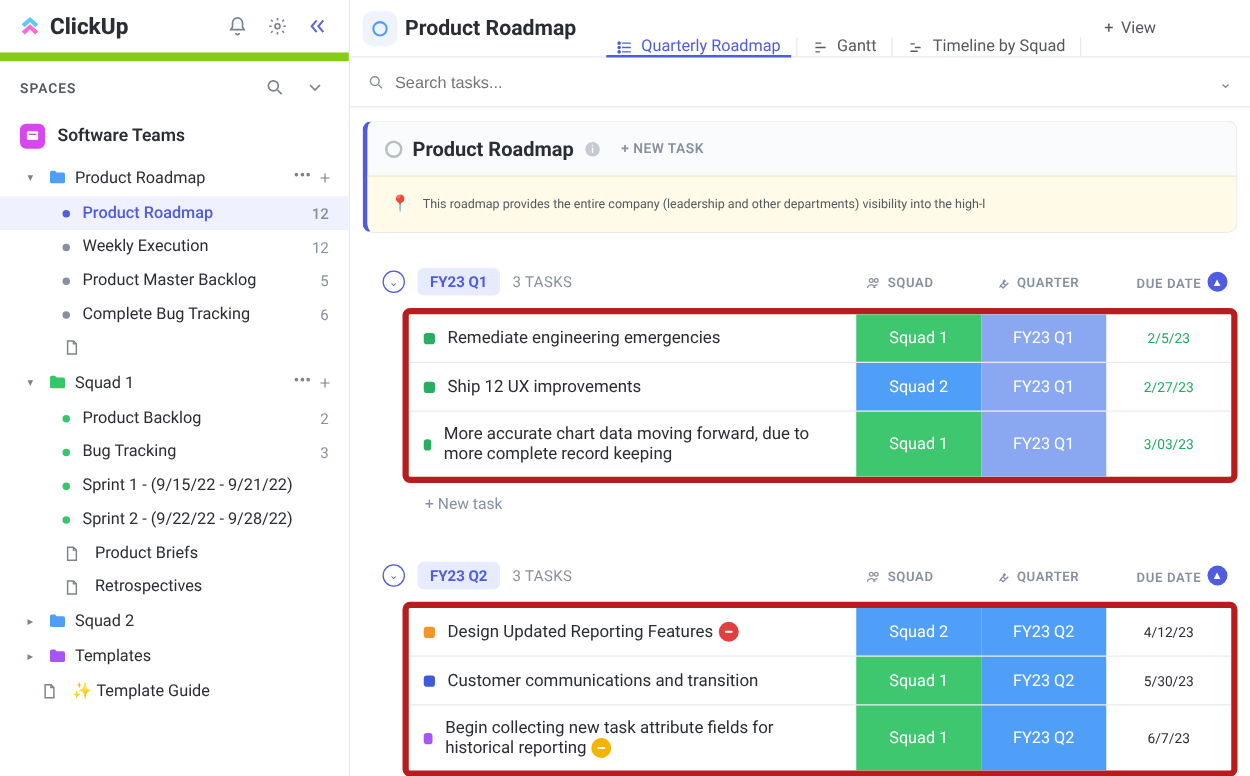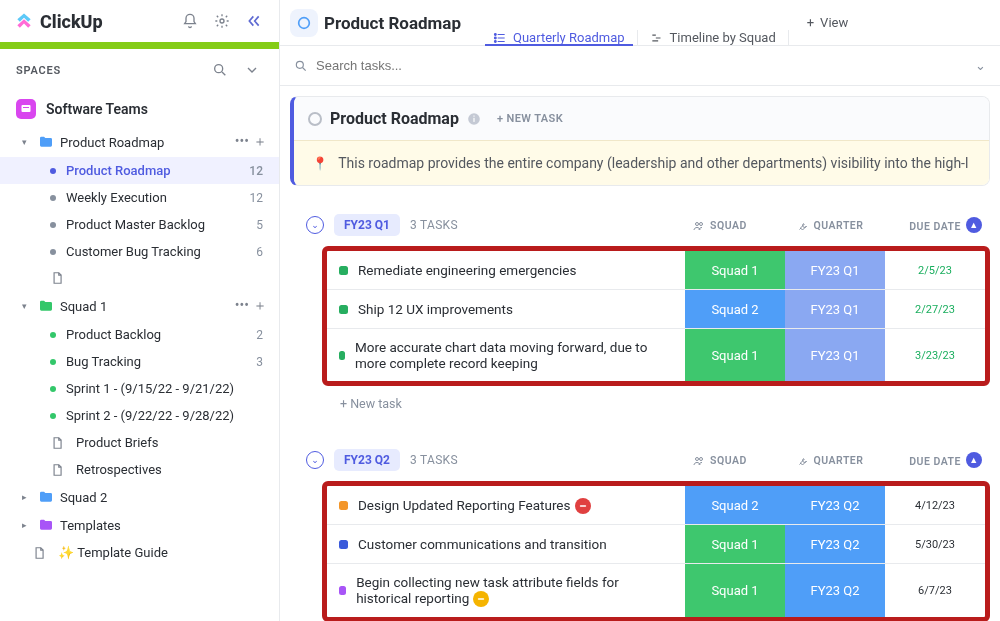--- a/index.html
+++ b/index.html
@@ -56,21 +56,21 @@
 
 .list-header-card { margin: 10px 10px 0 10px; border: 1px solid #e8eaed; border-radius: 8px; overflow: hidden; border-left: 4px solid #4f5be0; }
 .lhc-top { display: flex; align-items: center; gap: 8px; padding: 12px 14px; background: #fafbfd; }
 
 .open-ring { width: 14px; height: 14px; border: 2px solid #b9bec7; border-radius: 50%; position: relative; }
 .lhc-title { font-weight: 700; font-size: 16px; }
 .lhc-info { color: #b9bec7; }
 .lhc-newtask { color: #87909e; font-size: 11px; font-weight: 600; letter-spacing: 0.4px; margin-left: 8px; }
 .lhc-desc { border-top: 1px solid #f0e7c9; background: #fffbe8; padding: 14px 18px; display: flex; align-items: center; gap: 10px; border-left: 4px solid #f5b400; margin-left: -4px; }
 .lhc-desc .pin { color: #cf3b2e; }
-.lhc-desc .text { color: #54585f; font-size: 14px; white-space: nowrap; overflow: hidden; }
+.lhc-desc .text { color: #54585f; font-size: 10px; white-space: nowrap; overflow: hidden; }
 
 .group { margin: 24px 10px 0 26px; }
 .group-hdr { display: flex; align-items: center; gap: 10px; padding: 4px 0; }
 .group-hdr .chev-circle { width: 18px; height: 18px; border: 1.5px solid #4f5be0; border-radius: 50%; display: flex; align-items: center; justify-content: center; color: #4f5be0; font-size: 9px; }
 .group-hdr .pill { background: #e7ebfe; color: #4f5be0; font-weight: 700; font-size: 12px; padding: 4px 10px; border-radius: 5px; }
 .group-hdr .gcount { color: #87909e; font-size: 12px; letter-spacing: 0.3px; }
 .group-hdr .spacer { flex: 1; }
 .col-h { display: flex; align-items: flex-end; justify-content: center; gap: 5px; color: #87909e; font-size: 10.5px; letter-spacing: 0.5px; font-weight: 600; }
 .col-h.squad { width: 100px; }
 .col-h.quarter { width: 100px; }
@@ -171,21 +171,21 @@
           <span class="name">Weekly Execution</span>
           <span class="count">12</span>
         </div>
         <div class="tree-item l2">
           <span class="dot" style="background:#87909e"></span>
           <span class="name">Product Master Backlog</span>
           <span class="count">5</span>
         </div>
         <div class="tree-item l2">
           <span class="dot" style="background:#87909e"></span>
-          <span class="name">Customer Bug Tracking</span>
+          <span class="name">Complete Bug Tracking</span>
           <span class="count">6</span>
         </div>
         <div class="tree-item l2">
           <svg class="doc-icon" viewBox="0 0 24 24" fill="none" stroke="currentColor" stroke-width="2">
             <path d="M7 3h8l4 4v14H7z"></path>
             <path d="M15 3v4h4"></path>
           </svg>
         </div>
         <div class="tree-item">
           <span class="caret">▾</span>
@@ -264,20 +264,26 @@
       <div class="list-title">Product Roadmap</div>
       <div class="view-tabs" id="view-tabs">
           <div class="view-tab active">
             <svg class="vt-icon" viewBox="0 0 24 24" fill="none" stroke="currentColor" stroke-width="2">
               <path d="M8 6h12M8 12h12M8 18h12"></path>
               <circle cx="4" cy="6" r="1.5" fill="currentColor"></circle>
               <circle cx="4" cy="12" r="1.5" fill="currentColor"></circle>
               <circle cx="4" cy="18" r="1.5" fill="currentColor"></circle>
             </svg>
             <span>Quarterly Roadmap</span>
+          </div>
+          <div class="view-tab">
+            <svg class="vt-icon" viewBox="0 0 24 24" fill="none" stroke="currentColor" stroke-width="2">
+              <path d="M4 6h8M4 12h14M4 18h6"></path>
+            </svg>
+            <span>Gantt</span>
           </div>
           <div class="view-tab">
             <svg class="vt-icon" viewBox="0 0 24 24" fill="none" stroke="currentColor" stroke-width="2">
               <path d="M4 7h6M10 12h8M4 17h10"></path>
             </svg>
             <span>Timeline by Squad</span>
           </div>
         </div>
       <div class="view-add">
         <span>+</span>
@@ -358,21 +364,21 @@
       <div class="cell quarter" style="background:#8aa8f2">FY23 Q1</div>
       <div class="cell due" style="color:#1aae5e">2/27/23</div>
     </div>
               <div class="row">
       <div class="left">
         <span class="status-sq" style="background:#27ae60"></span>
         <span class="task-name">More accurate chart data moving forward, due to more complete record keeping</span>
       </div>
       <div class="cell squad" style="background:#3ec76e">Squad 1</div>
       <div class="cell quarter" style="background:#8aa8f2">FY23 Q1</div>
-      <div class="cell due" style="color:#1aae5e">3/23/23</div>
+      <div class="cell due" style="color:#1aae5e">3/03/23</div>
     </div>
             </div>
             <div class="new-task-row">+ New task</div>
   </div>
           <div class="group">
     <div class="group-hdr">
       <span class="chev-circle">⌄</span>
       <span class="pill">FY23 Q2</span>
       <span class="gcount">3 TASKS</span>
       <span class="spacer"></span>

